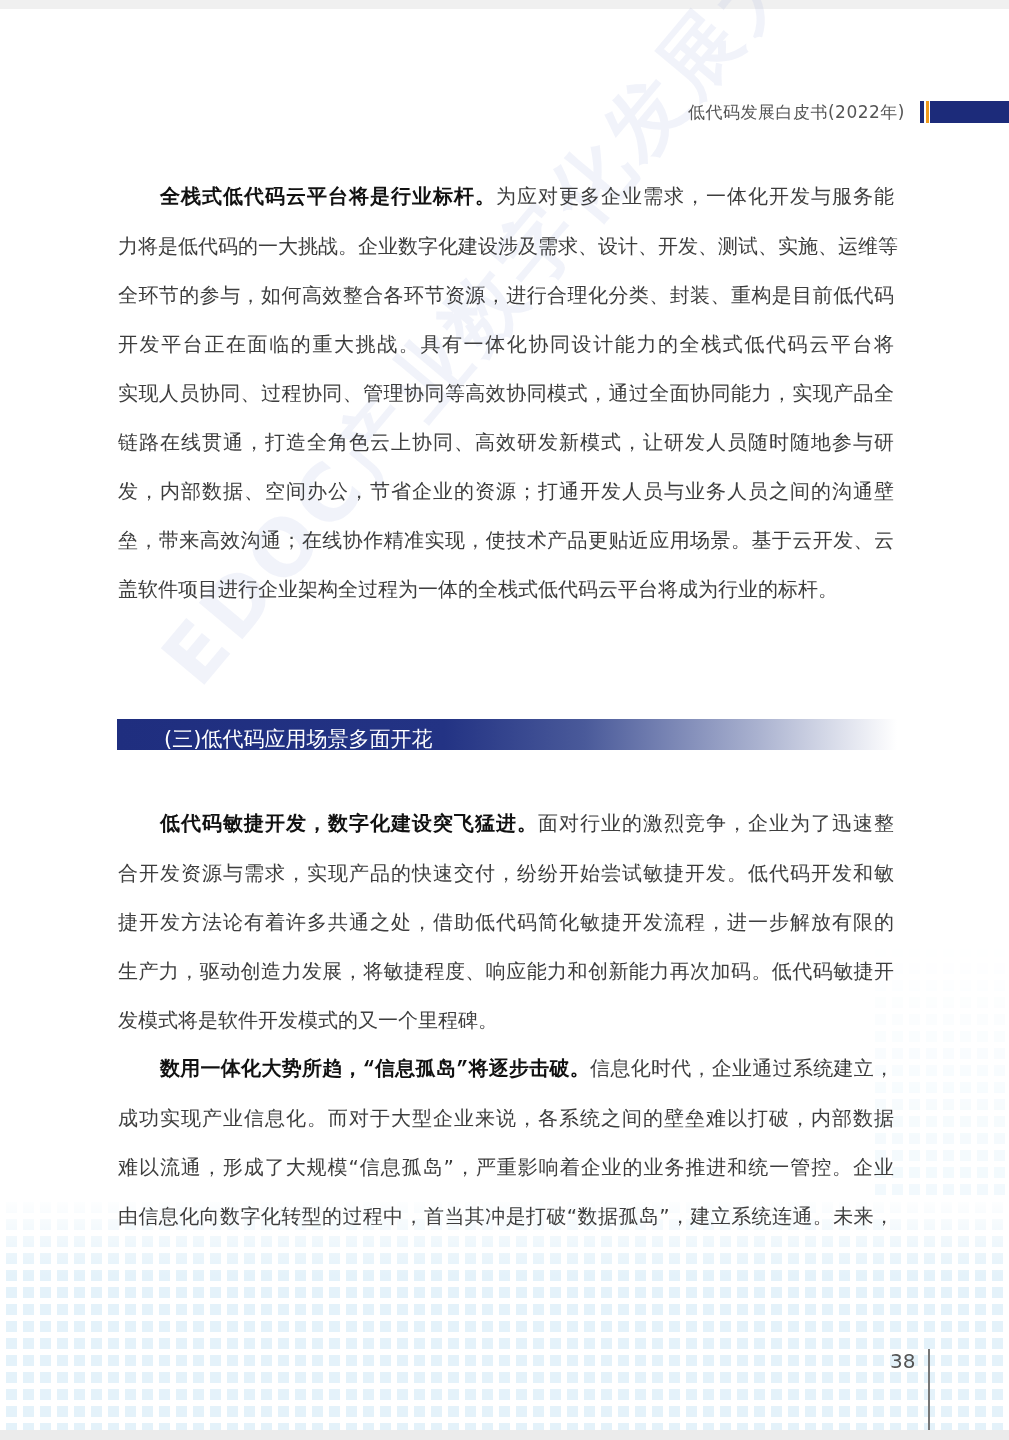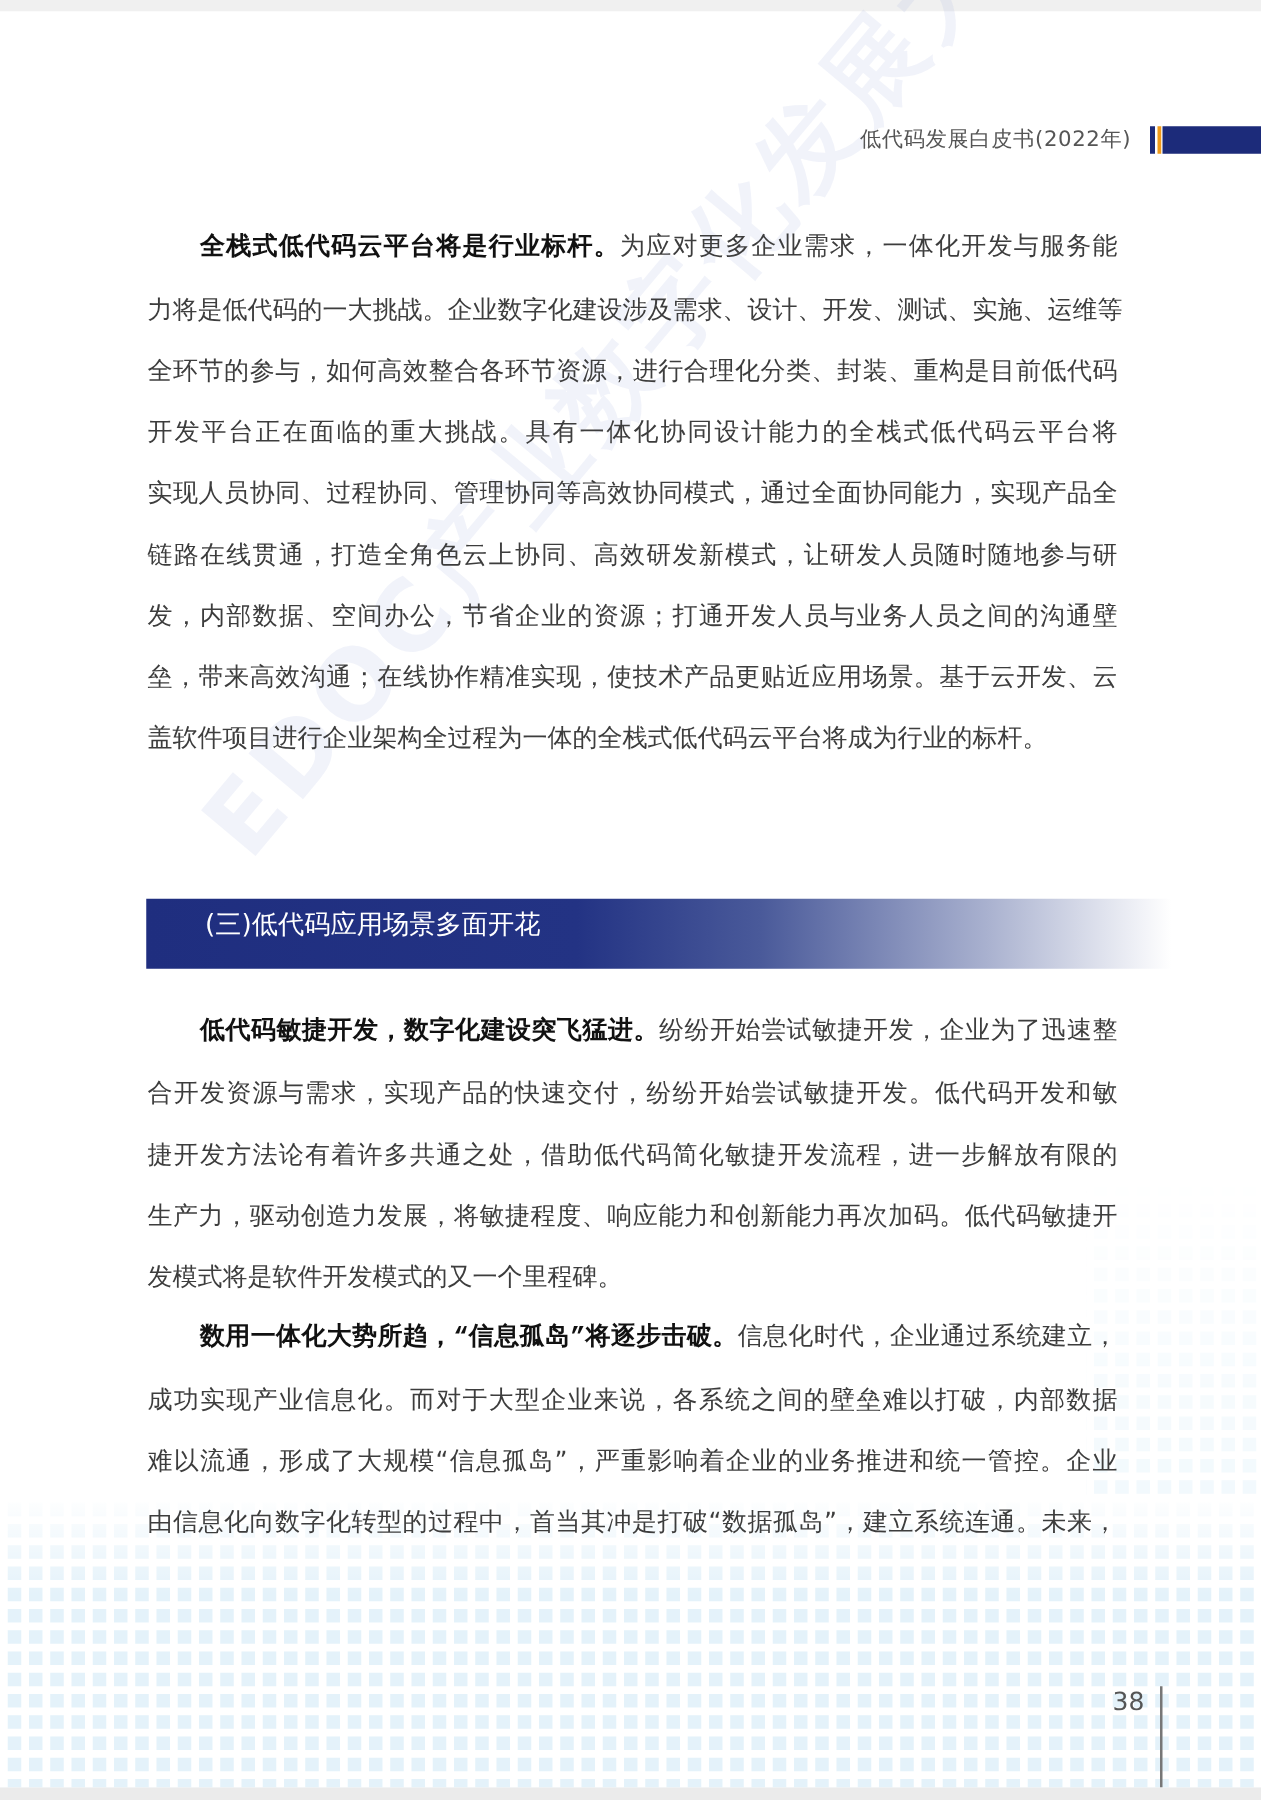--- a/index.html
+++ b/index.html
@@ -53,23 +53,22 @@
     .para { margin: 0; font-size: 20px; line-height: 49px; color: #3d3d3d; text-align: justify; }
     .para .lead { font-weight: bold; color: #111111; font-family: Liberation Mono, monospace; }
     .indent { text-indent: 42px; }
     .p1 { position: absolute; top: 172px; left: 0; width: 776px; }
     .p2 { position: absolute; top: 799px; left: 0; width: 776px; }
     .p3 { position: absolute; top: 1044px; left: 0; width: 776px; }
     .line { display: block; white-space: nowrap; text-align-last: justify; text-align: justify; }
     .line.last { text-align-last: left; }
 
     .section-band {
-      position: absolute; left: 117px; top: 719px; width: 780px; height: 56px;
+      position: absolute; left: 117px; top: 719px; width: 780px; height: 31px;
       background: linear-gradient(to right, #1f2e7f 0%, #233384 42%, #4a5a9a 60%, #a9b1cf 82%, #ffffff 100%);
-      padding-left: 40px;
     }
     .section-title {
       position: absolute; left: 47px; top: 0; line-height: 40px;
       font-size: 21px; color: #ffffff;
     }
 
     .page-number { position: absolute; left: 890px; top: 1346px; font-size: 20px; color: #555555; line-height: 30px; }
     .page-rule { position: absolute; left: 928px; top: 1349px; width: 2px; height: 81px; background: #777777; }
   </style>
 </head>
@@ -97,21 +96,21 @@
     <span class="line">全环节的参与，如何高效整合各环节资源，进行合理化分类、封装、重构是目前低代码</span>
     <span class="line">开发平台正在面临的重大挑战。具有一体化协同设计能力的全栈式低代码云平台将</span>
     <span class="line">实现人员协同、过程协同、管理协同等高效协同模式，通过全面协同能力，实现产品全</span>
     <span class="line">链路在线贯通，打造全角色云上协同、高效研发新模式，让研发人员随时随地参与研</span>
     <span class="line">发，内部数据、空间办公，节省企业的资源；打通开发人员与业务人员之间的沟通壁</span>
     <span class="line">垒，带来高效沟通；在线协作精准实现，使技术产品更贴近应用场景。基于云开发、云</span>
     <span class="line last">盖软件项目进行企业架构全过程为一体的全栈式低代码云平台将成为行业的标杆。</span>
   </div>
 
   <div class="para p2">
-    <span class="line indent"><span class="lead">低代码敏捷开发，数字化建设突飞猛进。</span><span>纷纷开始尝试敏捷开发，企业为了迅速整</span></span>
+    <span class="line indent"><span class="lead">低代码敏捷开发，数字化建设突飞猛进。</span><span>面对行业的激烈竞争，企业为了迅速整</span></span>
     <span class="line">合开发资源与需求，实现产品的快速交付，纷纷开始尝试敏捷开发。低代码开发和敏</span>
     <span class="line">捷开发方法论有着许多共通之处，借助低代码简化敏捷开发流程，进一步解放有限的</span>
     <span class="line">生产力，驱动创造力发展，将敏捷程度、响应能力和创新能力再次加码。低代码敏捷开</span>
     <span class="line last">发模式将是软件开发模式的又一个里程碑。</span>
   </div>
 
   <div class="para p3">
     <span class="line indent"><span class="lead">数用一体化大势所趋，“信息孤岛”将逐步击破。</span><span>信息化时代，企业通过系统建立，</span></span>
     <span class="line">成功实现产业信息化。而对于大型企业来说，各系统之间的壁垒难以打破，内部数据</span>
     <span class="line">难以流通，形成了大规模“信息孤岛”，严重影响着企业的业务推进和统一管控。企业</span>

